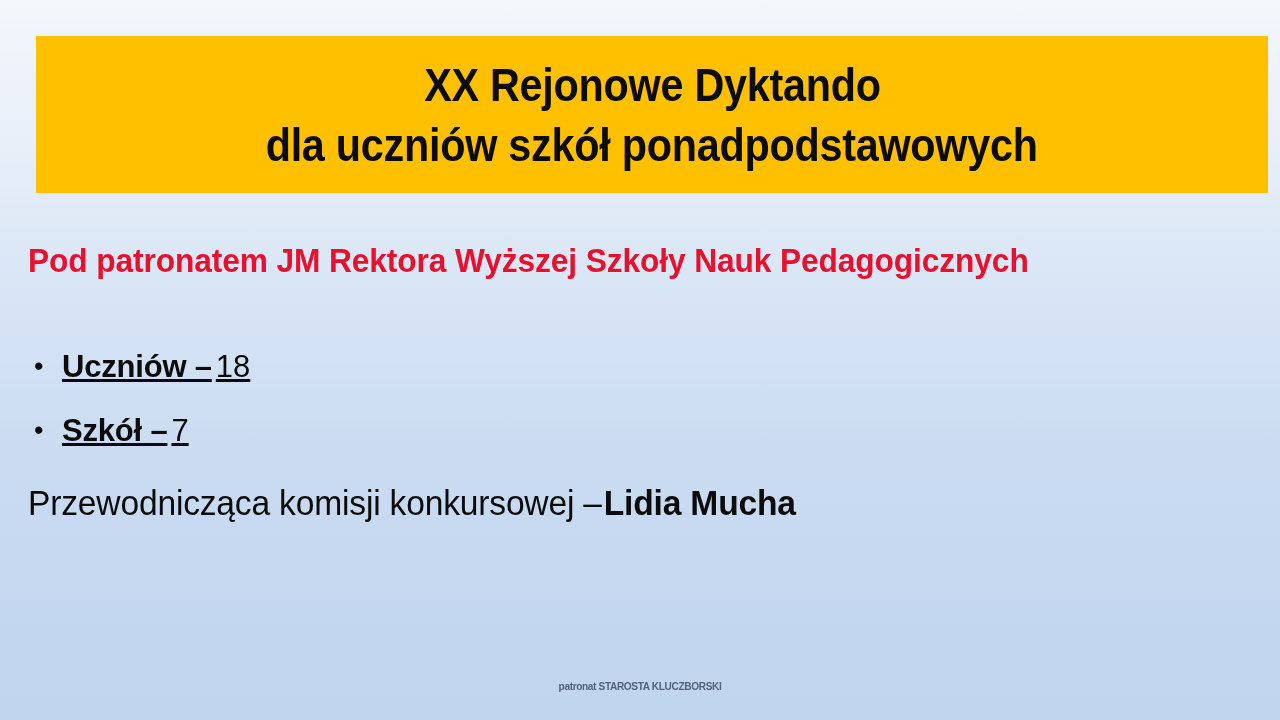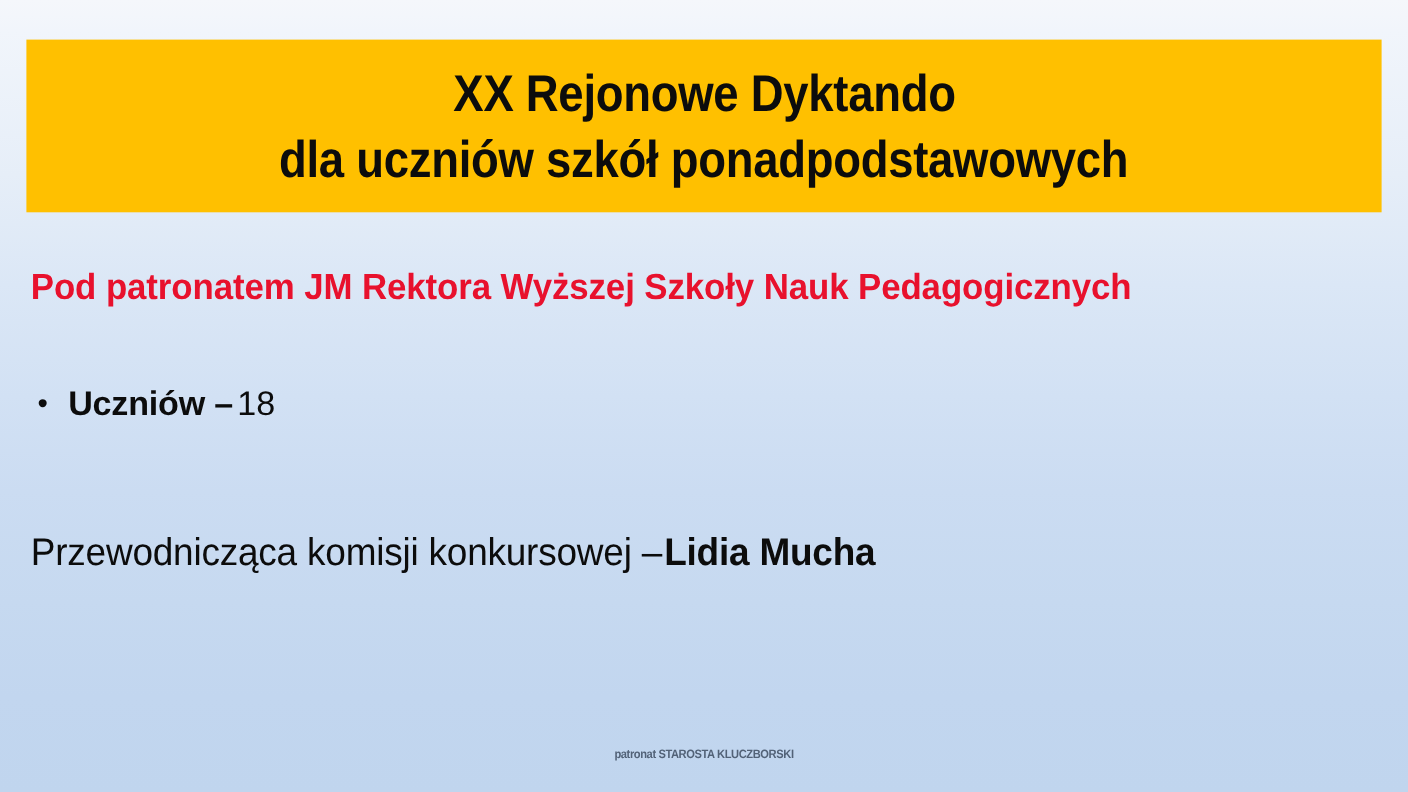--- a/index.html
+++ b/index.html
@@ -31,21 +31,21 @@
         #cbdcf2  62%,
         #c6d9f0  76%,
         #c2d6ef  88%,
         #c0d5ee 100%);
     overflow: hidden;
   }
 
   
   .title-banner {
     position: absolute;
-    left: 24px;
+    left: 36px;
     top: 36px;
     width: 1232px;
     height: 157px;
     background: #ffc000;
     display: flex;
     flex-direction: column;
     align-items: center;
     justify-content: center;
     box-sizing: border-box;
   }
@@ -99,20 +99,21 @@
   }
   .bullet-item {
     position: relative;
     padding-left: 34px;
     margin: 0 0 26px 0;
     color: #0c0c0c;
     font-family: "Liberation Sans", sans-serif;
     font-size: 31px;
     line-height: 38px;
     white-space: nowrap;
+    text-decoration: underline;
   }
   .bullet-item::before {
     content: "\2022";
     position: absolute;
     left: 6px;
     top: -1px;
     font-size: 27px;
     line-height: 38px;
     color: #0c0c0c;
   }
@@ -172,20 +173,23 @@
   </div>
 
   <div class="body-area">
 
     <div class="patron-line">Pod patronatem JM Rektora Wyższej Szkoły Nauk Pedagogicznych</div>
 
     <ul class="bullet-list">
       <li class="bullet-item">
         <span class="bullet-label">Uczniów –</span><span class="bullet-value">18</span>
       </li>
+      <li class="bullet-item">
+        <span class="bullet-label">Szkół –</span><span class="bullet-value">7</span>
+      </li>
     </ul>
 
     <div class="chair-line">
       <span class="chair-prefix">Przewodnicząca komisji konkursowej –</span><span class="chair-name">Lidia Mucha</span>
     </div>
 
   </div>
 
   <div class="footer">patronat STAROSTA KLUCZBORSKI</div>
 

